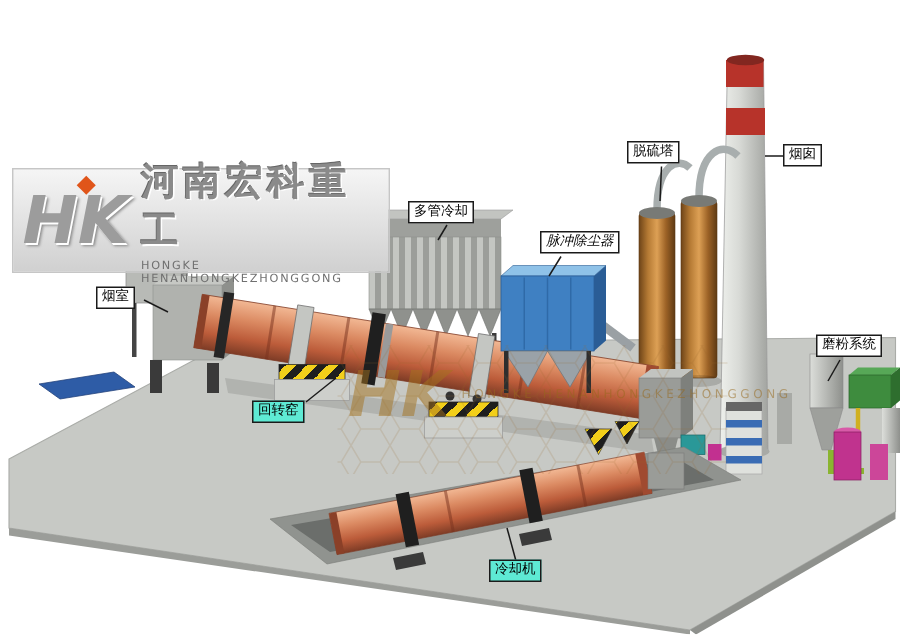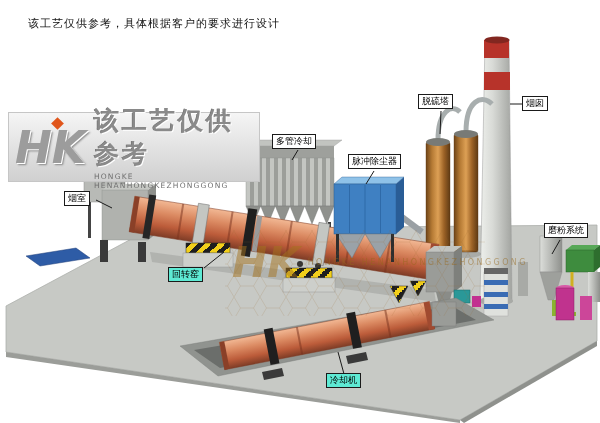--- a/index.html
+++ b/index.html
@@ -240,40 +240,39 @@
       <path d="M298,150 L292,160"></path>
       <path d="M374,171 L366,184"></path>
       <path d="M441,111 L440,134"></path>
       <path d="M524,104 L510,104"></path>
       <path d="M204,268 L224,252"></path>
       <path d="M344,374 L338,352"></path>
       <path d="M560,240 L552,254"></path>
     </g>
   </svg>
 
-  <div class="disclaimer">该工艺仅供参考，具体根据客户的要求进行设计</div>
 
   <div class="logo-panel">
     <span class="logo-hk">HK</span>
     <span class="logo-diamond"></span>
     <span class="logo-col">
-      <span class="logo-cn">该工艺仅供参考</span>
+      <span class="logo-cn">河南宏科重工</span>
       <span class="logo-en">HONGKE HENANHONGKEZHONGGONG</span>
     </span>
   </div>
 
   <div class="watermark">
     <span class="wm-hk">HK</span>
     <span class="wm-col">
       <span class="wm-en">HONGKE HENANHONGKEZHONGGONG</span>
     </span>
   </div>
 
   <div class="eq-label" style="left:64px;top:191px;">烟室</div>
   <div class="eq-label" style="left:272px;top:134px;text-align:right;">多管冷却</div>
-  <div class="eq-label" style="left:348px;top:154px;">脉冲除尘器</div>
+  <div class="eq-label" style="left:360px;top:154px;font-style:italic;">脉冲除尘器</div>
   <div class="eq-label" style="left:418px;top:94px;">脱硫塔</div>
   <div class="eq-label" style="left:522px;top:96px;text-align:center;">烟囱</div>
   <div class="eq-label yellow" style="left:168px;top:267px;">回转窑</div>
   <div class="eq-label yellow" style="left:326px;top:373px;text-align:center;">冷却机</div>
   <div class="eq-label" style="left:528px;top:223px;margin-left:16px;">磨粉系统</div>
 
 </div>
 
 </body></html>

